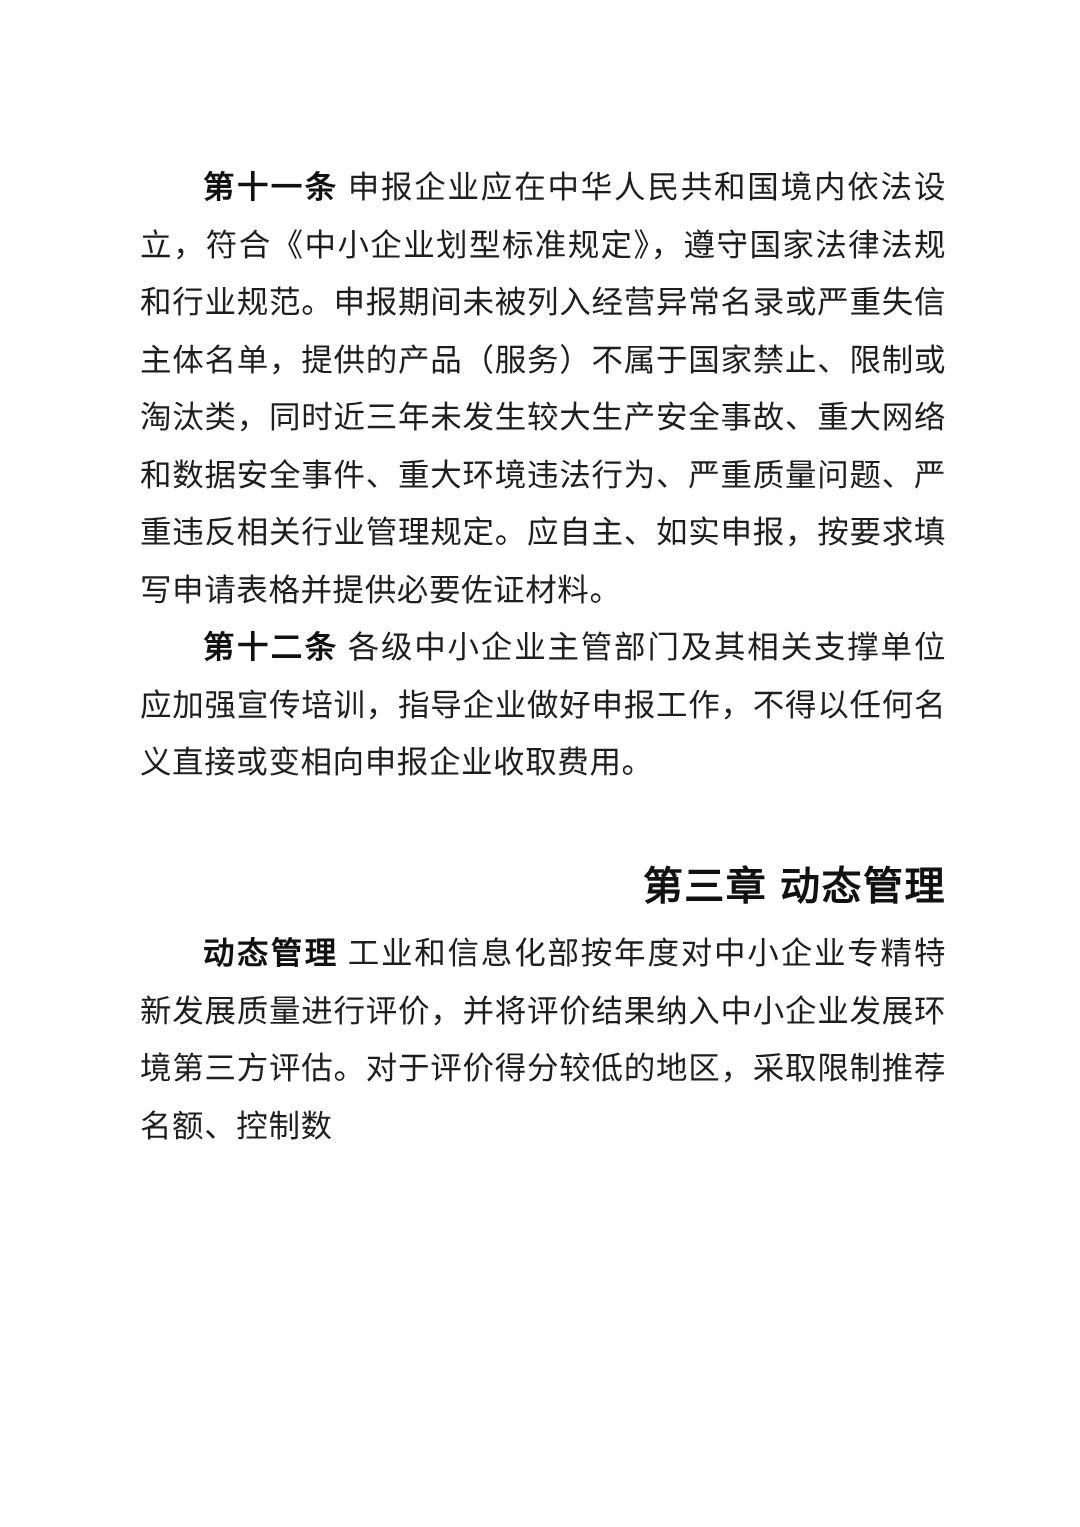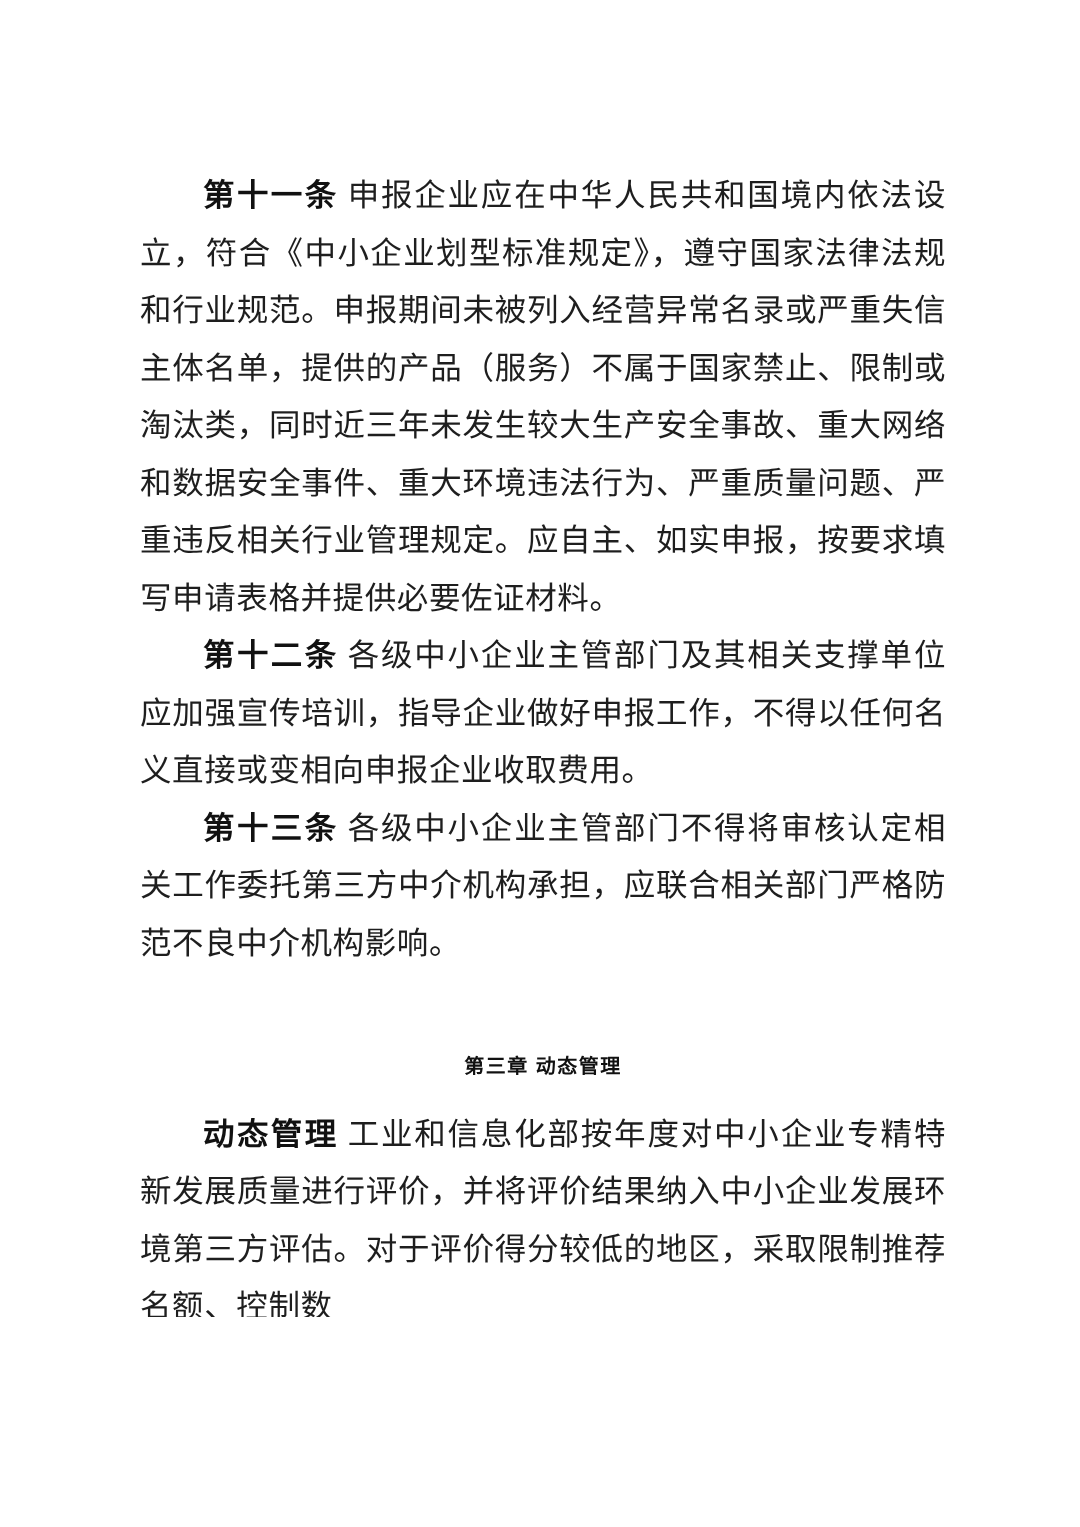--- a/index.html
+++ b/index.html
@@ -6,21 +6,21 @@
   html, body {
     margin: 0;
     padding: 0;
     background: #ffffff;
   }
 
   .page {
     position: relative;
     width: 1080px;
     height: 1305px;
-    margin: 12px auto;
+    margin: 4px auto;
     background: #ffffff;
     overflow: hidden;
     font-family: "Liberation Serif", "DejaVu Serif", serif;
     color: #1b1b1b;
     -webkit-font-smoothing: antialiased;
   }
 
   
   .text-column {
     position: absolute;
@@ -49,24 +49,24 @@
     font-family: "Liberation Sans", "DejaVu Sans", sans-serif;
     font-weight: 700;
     letter-spacing: 1.2px;
     color: #111111;
     margin-right: 9px;
   }
 
   
   .chapter-heading {
     margin: 66px 0 10px 0;
-    text-align: center;
+    text-align: right;
     font-family: "Liberation Sans", "DejaVu Sans", sans-serif;
     font-weight: 700;
-    font-size: 20px;
+    font-size: 40px;
     line-height: 57.5px;
     letter-spacing: 1.5px;
     color: #111111;
     text-indent: 0;
   }
 
   
   .page-number {
     position: absolute;
     left: 0;
@@ -120,23 +120,20 @@
   <div class="text-column">
 
     <p class="article">
       <span class="article-label">第十一条</span><span>申报企业应在中华人民共和国境内依法设立，符合《中小企业划型标准规定》，遵守国家法律法规和行业规范。申报期间未被列入经营异常名录或严重失信主体名单，提供的产品（服务）不属于国家禁止、限制或淘汰类，同时近三年未发生较大生产安全事故、重大网络和数据安全事件、重大环境违法行为、严重质量问题、严重违反相关行业管理规定。应自主、如实申报，按要求填写申请表格并提供必要佐证材料。</span>
     </p>
 
     <p class="article">
       <span class="article-label">第十二条</span><span>各级中小企业主管部门及其相关支撑单位应加强宣传培训，指导企业做好申报工作，不得以任何名义直接或变相向申报企业收取费用。</span>
     </p>
 
-    <p class="article">
-      <span class="article-label">第十三条</span><span>各级中小企业主管部门不得将审核认定相关工作委托第三方中介机构承担，应联合相关部门严格防范不良中介机构影响。</span>
-    </p>
 
     <h2 class="chapter-heading">第三章  动态管理</h2>
 
 
     <p class="article">
       <span class="article-label">动态管理</span><span>工业和信息化部按年度对中小企业专精特新发展质量进行评价，并将评价结果纳入中小企业发展环境第三方评估。对于评价得分较低的地区，采取限制推荐名额、控制数</span>
     </p>
 
   </div>
 

